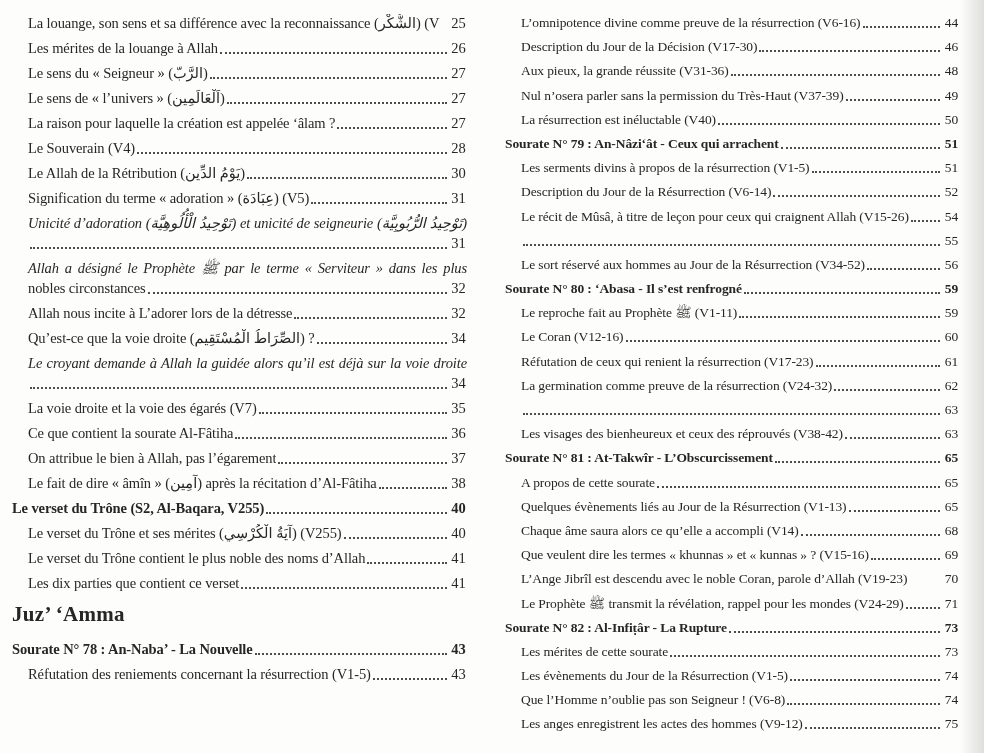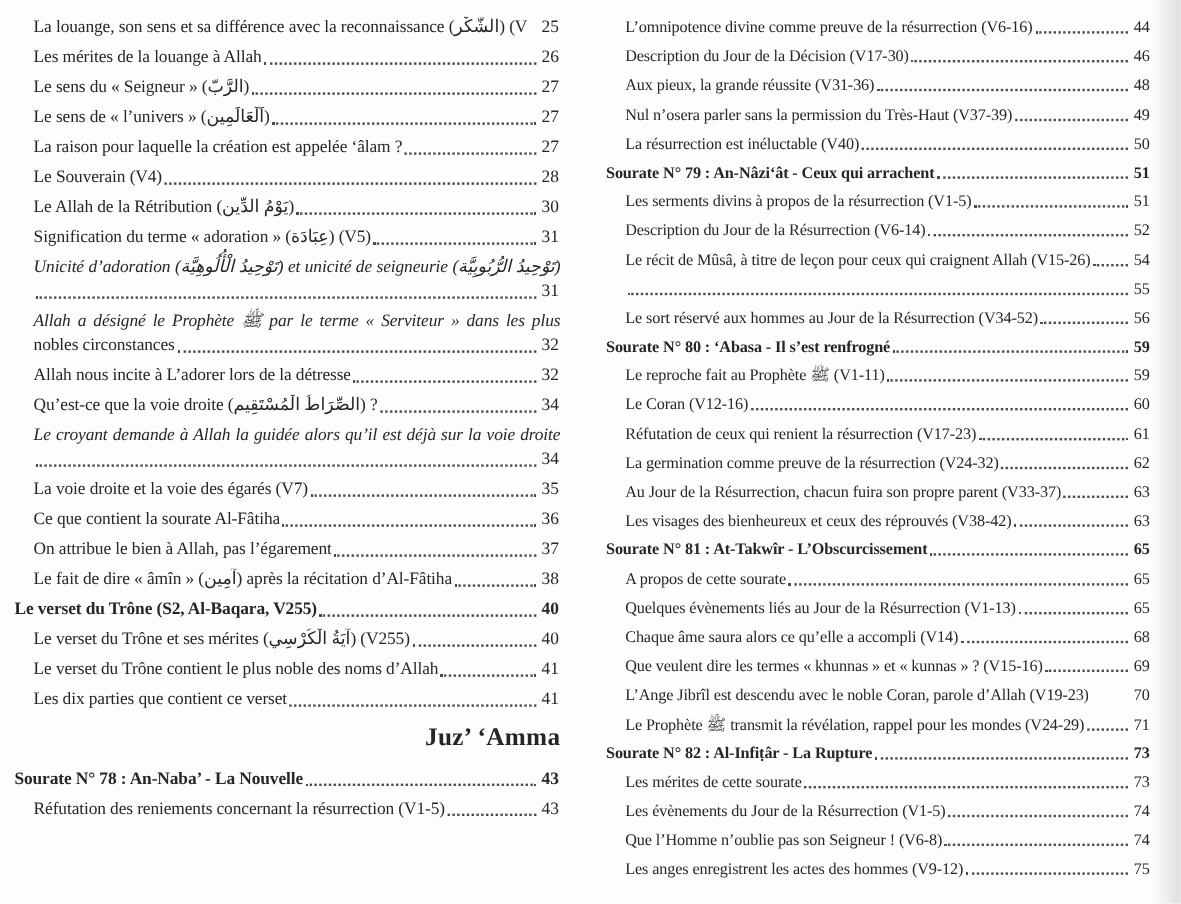--- a/index.html
+++ b/index.html
@@ -60,21 +60,21 @@
     text-align: justify;
     text-align-last: justify;
     -moz-text-align-last: justify;
     white-space: normal;
     font-style: italic;
   }
   .heading {
     font-weight: bold;
     font-size: 21px;
     line-height: 26px;
-    text-align: right;
+    text-align: left;
     margin: 9px 0 13px 0;
     letter-spacing: 0.3px;
   }
 </style>
 </head>
 <body>
 
 <div class="page">
   <div class="cols">
     <div class="col col-left">
@@ -272,21 +272,20 @@
           <span class="t">Réfutation de ceux qui renient la résurrection (V17-23)</span>
           <span class="leader"></span>
           <span class="pg">61</span>
         </div>
         <div class="row">
           <span class="t">La germination comme preuve de la résurrection (V24-32)</span>
           <span class="leader"></span>
           <span class="pg">62</span>
         </div>
         <div class="row">
-          <span class="t">Au Jour de la Résurrection, chacun fuira son propre parent (V33-37)</span>
           <span class="leader"></span>
           <span class="pg">63</span>
         </div>
         <div class="row">
           <span class="t">Les visages des bienheureux et ceux des réprouvés (V38-42)</span>
           <span class="leader"></span>
           <span class="pg">63</span>
         </div>
         <div class="row sect">
           <span class="t">Sourate N° 81 : At-Takwîr - L’Obscurcissement</span>

